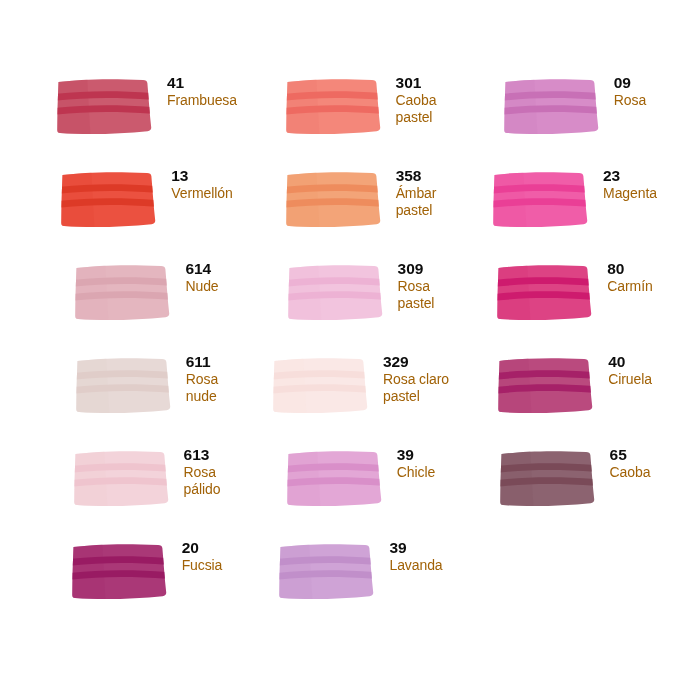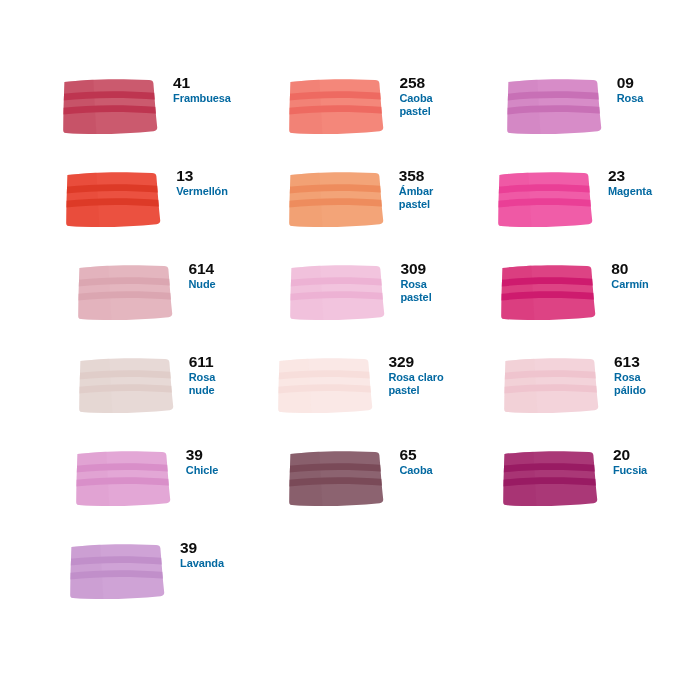--- a/index.html
+++ b/index.html
@@ -59,23 +59,23 @@
     display: block;
     font-size: 15.5px;
     font-weight: bold;
     color: #0d0d0d;
     line-height: 1.18;
     letter-spacing: -0.1px;
   }
 
   .swatch-name {
     display: block;
-    font-size: 11px;
-    font-weight: bold;
-    color: #0369a1;
+    font-size: 14px;
+    font-weight: normal;
+    color: #a16207;
     line-height: 1.18;
     letter-spacing: -0.1px;
     white-space: pre-line;
   }
 </style>
 </head>
 <body>
 
 <div id="swatch-grid">
     <div class="swatch-cell">
@@ -109,21 +109,21 @@
           </defs>
           <g clip-path="url(#clip1)">
             <rect x="-4" y="-4" width="108" height="68" fill="#F4877A"></rect>
             <path d="M0,-4 L30,-4 L34,68 L0,68 Z" fill="#F17E72" opacity="0.55"></path>
             <path d="M-6,17.5 C24,13.6 62,13.2 102,16.6 L102,23.4 C62,20.0 24,20.4 -6,24.3 Z" fill="#EE6A61"></path>
             <path d="M-6,31.5 C24,27.6 62,27.2 102,30.6 L102,37.4 C62,34.0 24,34.4 -6,38.3 Z" fill="#EE6A61"></path>
           </g>
         </svg>
       </div>
       <div class="swatch-text">
-        <span class="swatch-number">258</span>
+        <span class="swatch-number">301</span>
         <span class="swatch-name">Caoba
 pastel</span>
       </div>
     </div>
     <div class="swatch-cell">
       <div class="swatch-figure">
         <svg viewBox="0 0 96 58" preserveAspectRatio="none">
           <defs>
             <clipPath id="clip2">
               <path d="M1.5,5.0 C22,2.4 50,1.2 86,3.0 C88.6,3.1 90.2,4.0 90.4,6.2 C91.6,20 92.6,36 94.2,50.2 C94.5,52.6 93.2,53.9 90.6,54.2 C62,57.2 28,57.8 3.0,56.0 C1.0,55.9 0.2,54.8 0.3,52.6 C0.5,37 0.8,20 1.5,5.0 Z"></path>
@@ -311,20 +311,41 @@
       <div class="swatch-text">
         <span class="swatch-number">329</span>
         <span class="swatch-name">Rosa claro
 pastel</span>
       </div>
     </div>
     <div class="swatch-cell">
       <div class="swatch-figure">
         <svg viewBox="0 0 96 58" preserveAspectRatio="none">
           <defs>
+            <clipPath id="clip12">
+              <path d="M1.5,5.0 C22,2.4 50,1.2 86,3.0 C88.6,3.1 90.2,4.0 90.4,6.2 C91.6,20 92.6,36 94.2,50.2 C94.5,52.6 93.2,53.9 90.6,54.2 C62,57.2 28,57.8 3.0,56.0 C1.0,55.9 0.2,54.8 0.3,52.6 C0.5,37 0.8,20 1.5,5.0 Z"></path>
+            </clipPath>
+          </defs>
+          <g clip-path="url(#clip12)">
+            <rect x="-4" y="-4" width="108" height="68" fill="#BA4A7E"></rect>
+            <path d="M0,-4 L30,-4 L34,68 L0,68 Z" fill="#B54378" opacity="0.55"></path>
+            <path d="M-6,17.5 C24,13.6 62,13.2 102,16.6 L102,23.4 C62,20.0 24,20.4 -6,24.3 Z" fill="#A62168"></path>
+            <path d="M-6,31.5 C24,27.6 62,27.2 102,30.6 L102,37.4 C62,34.0 24,34.4 -6,38.3 Z" fill="#A62168"></path>
+          </g>
+        </svg>
+      </div>
+      <div class="swatch-text">
+        <span class="swatch-number">40</span>
+        <span class="swatch-name">Ciruela</span>
+      </div>
+    </div>
+    <div class="swatch-cell">
+      <div class="swatch-figure">
+        <svg viewBox="0 0 96 58" preserveAspectRatio="none">
+          <defs>
             <clipPath id="clip13">
               <path d="M1.5,5.0 C22,2.4 50,1.2 86,3.0 C88.6,3.1 90.2,4.0 90.4,6.2 C91.6,20 92.6,36 94.2,50.2 C94.5,52.6 93.2,53.9 90.6,54.2 C62,57.2 28,57.8 3.0,56.0 C1.0,55.9 0.2,54.8 0.3,52.6 C0.5,37 0.8,20 1.5,5.0 Z"></path>
             </clipPath>
           </defs>
           <g clip-path="url(#clip13)">
             <rect x="-4" y="-4" width="108" height="68" fill="#F3D3DA"></rect>
             <path d="M0,-4 L30,-4 L34,68 L0,68 Z" fill="#F1CFD6" opacity="0.55"></path>
             <path d="M-6,17.5 C24,13.6 62,13.2 102,16.6 L102,23.4 C62,20.0 24,20.4 -6,24.3 Z" fill="#EFC4CE"></path>
             <path d="M-6,31.5 C24,27.6 62,27.2 102,30.6 L102,37.4 C62,34.0 24,34.4 -6,38.3 Z" fill="#EFC4CE"></path>
           </g>

